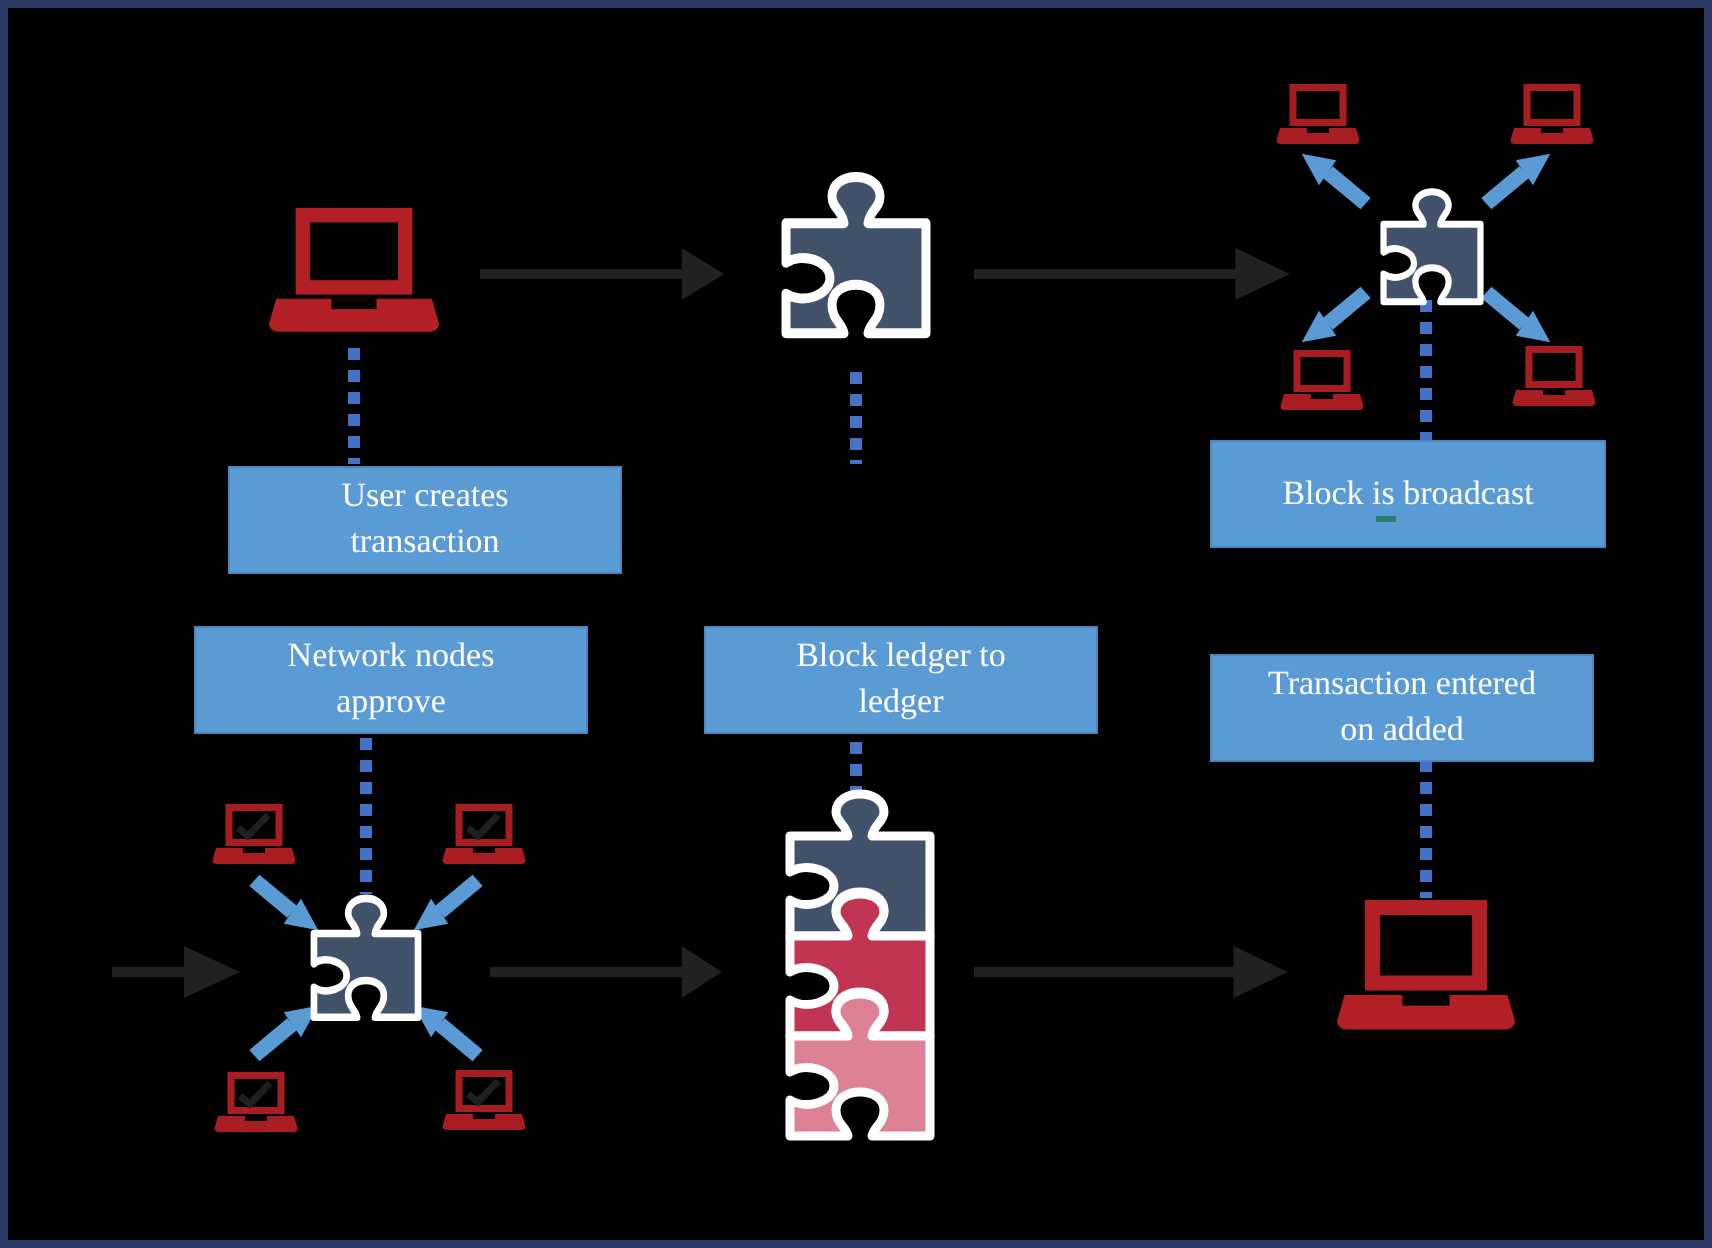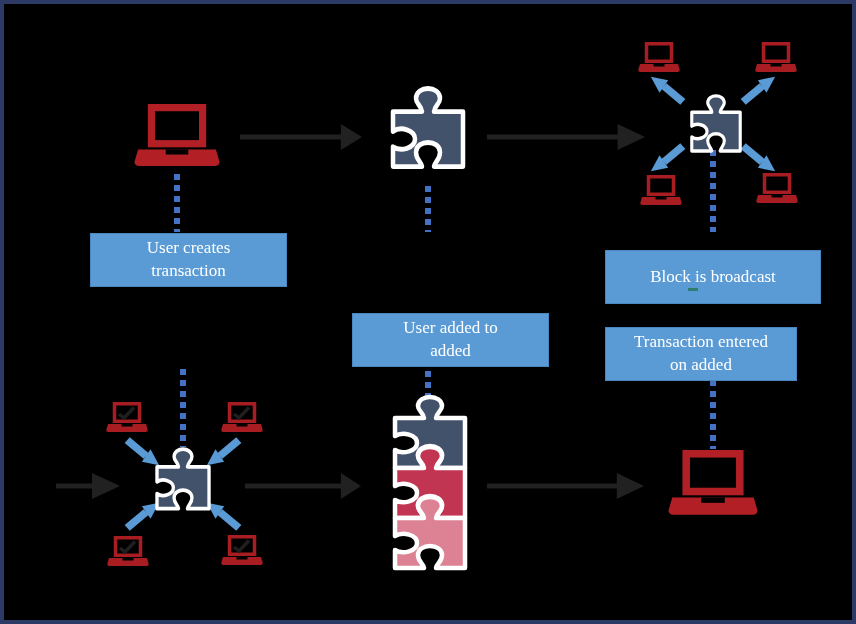--- a/index.html
+++ b/index.html
@@ -106,33 +106,37 @@
       </svg>
     <svg class="abs barrow" style="left:738px;top:142px;transform:scaleY(-1)" width="38" height="30">
         <use href="#sym-barrow" xlink:href="#sym-barrow"></use>
       </svg>
 
     <svg class="abs puzzle" style="left:689px;top:92px" width="54" height="62">
         <use href="#sym-puzzle" xlink:href="#sym-puzzle"></use>
       </svg>
   </div>
 
-  <div class="label-box" style="left:90px;top:233px">
+  <div class="label-box" style="left:114px;top:233px">
     <span>User creates</span>
     <span>transaction</span>
   </div>
-  <div class="label-box" style="left:605px;top:250px;width:216px">
+  <div class="label-box" style="left:605px;top:220px;width:198px">
     <span>Block is broadcast</span>
 
     <i class="squiggle" style="left:82px;top:37px"></i>
   </div>
 
+  <div class="label-box" style="left:97px;top:313px">
+    <span>Network nodes</span>
+    <span>approve</span>
+  </div>
   <div class="label-box" style="left:352px;top:313px">
-    <span>User added to</span>
-    <span>added</span>
+    <span>Block ledger to</span>
+    <span>ledger</span>
   </div>
   <div class="label-box" style="left:605px;top:327px;width:192px">
     <span>Transaction entered</span>
     <span>on added</span>
   </div>
 
   <svg class="abs harrow" style="left:56px;top:473px" width="64" height="26">
     <rect x="0" y="10.5" width="40" height="5" fill="currentColor"></rect>
     <polygon points="36,0 64,13 36,26" fill="currentColor"></polygon>
   </svg>

